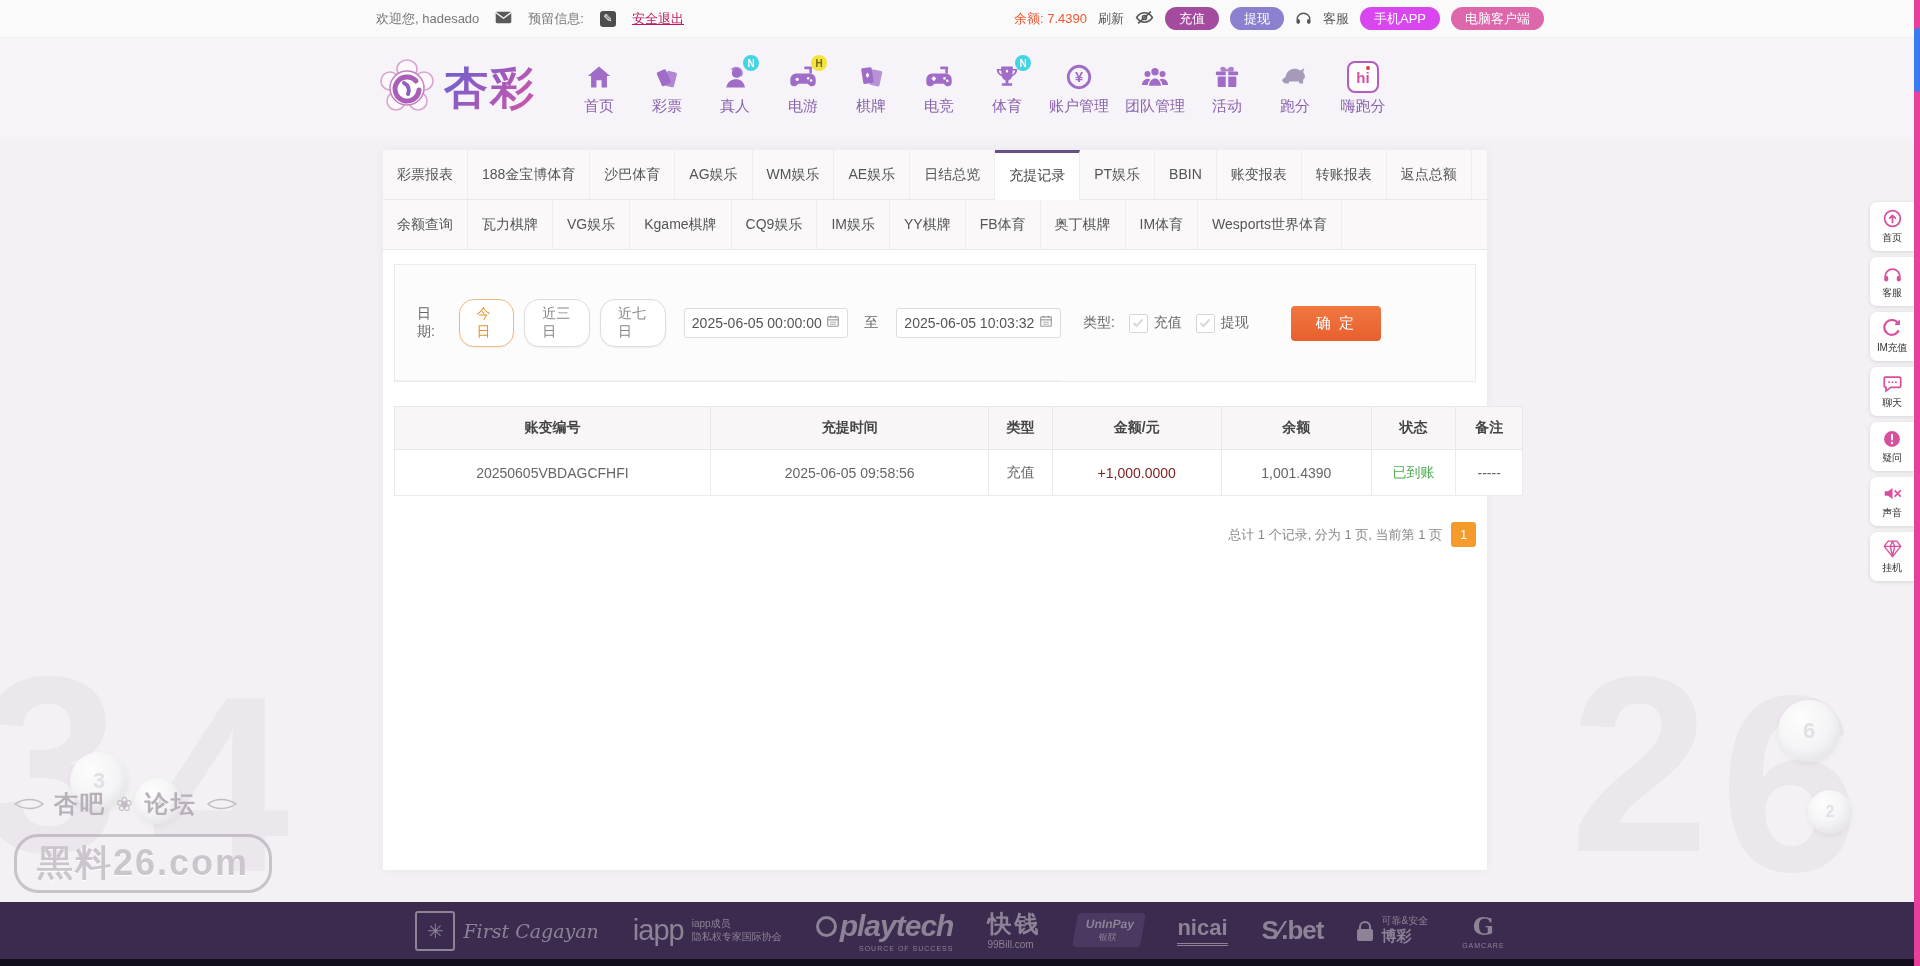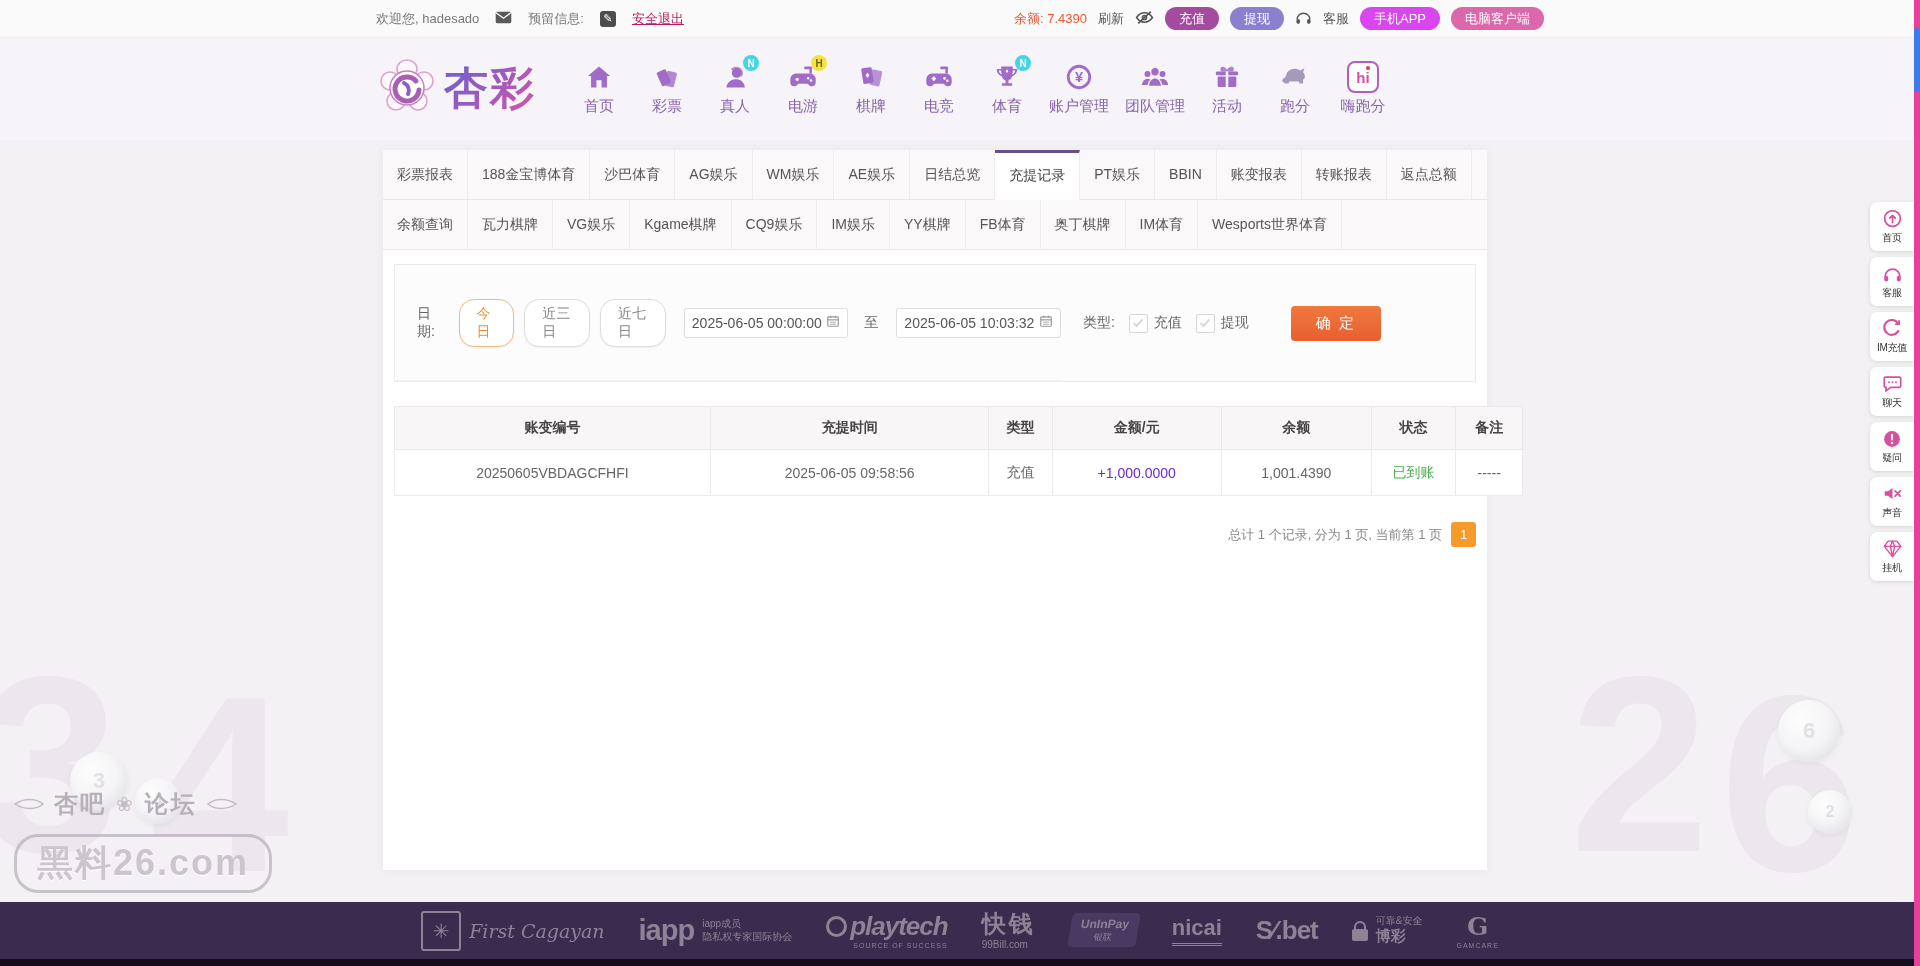--- a/index.html
+++ b/index.html
@@ -58,21 +58,21 @@
   .to-label{font-size:14px;color:#666;margin-left:6px;}
   .cb-wrap{display:flex;align-items:center;gap:6px;margin-right:14px;cursor:pointer;}
   .cb{width:17px;height:17px;border:1px solid #d7d7d7;border-radius:2px;background:#fff;display:flex;align-items:center;justify-content:center;}
   .cb svg{display:block;}
   .cb-label{font-size:14px;color:#666;}
   .submit-btn{margin-left:18px;padding:8px 25px;background:linear-gradient(#f0783f,#e85f2e);color:#fff;font-size:15px;border:none;border-radius:4px;cursor:pointer;letter-spacing:2px;}
 
   .data-table{margin:24px 11px 0 11px;border-collapse:collapse;width:1129px;table-layout:fixed;}
   .data-table th{height:40px;background:#f8f6f7;border:1px solid #eae7ea;font-size:14px;color:#444;font-weight:bold;}
   .data-table td{height:43px;border:1px solid #edeaed;font-size:14px;color:#666;text-align:center;background:#fff;}
-  td.c-amount{color:#6d28d9;}
+  td.c-amount{color:#7f1d1d;}
   td.c-status{color:#4cae50;}
 
   .pagination{margin:26px 11px 0 0;text-align:right;font-size:13px;color:#888;display:flex;justify-content:flex-end;align-items:center;gap:9px;}
   .page-btn{display:inline-flex;width:25px;height:25px;align-items:center;justify-content:center;background:#f59b2c;color:#fff;border-radius:3px;font-size:13px;cursor:pointer;}
 
   
   .side-float{position:absolute;right:6px;top:202px;width:44px;display:flex;flex-direction:column;gap:6px;z-index:6;}
   .side-item{background:#fff;border-radius:7px 0 0 7px;box-shadow:0 1px 4px rgba(0,0,0,.12);height:49px;display:flex;flex-direction:column;align-items:center;justify-content:center;gap:2px;cursor:pointer;}
   .side-icon{color:#d8509d;height:20px;display:flex;align-items:center;}
   .side-label{font-size:10px;color:#333;white-space:nowrap;letter-spacing:-.3px;}
@@ -86,26 +86,26 @@
   .wm-flower{color:#c3bcc5;font-size:20px;}
   .wm-box{margin-top:14px;border:3px solid rgba(185,178,188,.75);border-radius:24px;padding:2px 20px;display:inline-block;}
   .wm-box-text{font-size:36px;font-weight:bold;color:#ccc5ce;text-shadow:0 1px 0 #fff;letter-spacing:2px;}
 
   
   .footer{position:absolute;left:0;top:902px;width:1920px;height:57px;background:#3b2b4e;z-index:3;display:flex;align-items:center;justify-content:center;}
   .footer-inner{display:flex;align-items:center;gap:34px;color:#8d8296;}
   .flogo{display:flex;align-items:center;gap:8px;}
   .seal{width:36px;height:36px;border:2px solid #8d8296;border-radius:3px;display:flex;align-items:center;justify-content:center;font-size:20px;}
   .script{font-family:"DejaVu Serif","Liberation Serif",serif;font-style:italic;font-size:19px;}
-  .f-big{font-size:29px;font-weight:bold;letter-spacing:-1px;}
+  .f-big{font-size:29px;font-weight:normal;letter-spacing:-1px;}
   .f-col{display:flex;flex-direction:column;line-height:1.25;}
   .f-small{font-size:10px;}
   .f-tiny{font-size:7px;letter-spacing:1px;}
   .pt-ring{width:15px;height:15px;border:3px solid #8d8296;border-radius:50%;display:inline-block;margin-right:3px;}
-  .pt-word{font-size:26px;font-weight:bold;font-style:italic;letter-spacing:-1px;}
+  .pt-word{font-size:30px;font-weight:bold;font-style:italic;letter-spacing:-1px;}
   .up-card{background:#4a3960;transform:skewX(-10deg);padding:4px 10px;border-radius:4px;text-align:center;}
   .lock{position:relative;width:16px;height:12px;background:#8d8296;border-radius:2px;margin-top:8px;}
   .lock:before{content:'';position:absolute;left:2px;top:-8px;width:8px;height:8px;border:2px solid #8d8296;border-bottom:none;border-radius:6px 6px 0 0;}
   .bottombar{position:absolute;left:0;top:959px;width:1920px;height:7px;background:#140d1b;z-index:3;}
 </style>
 </head>
 <body>
 
 <div class="stage">
 

